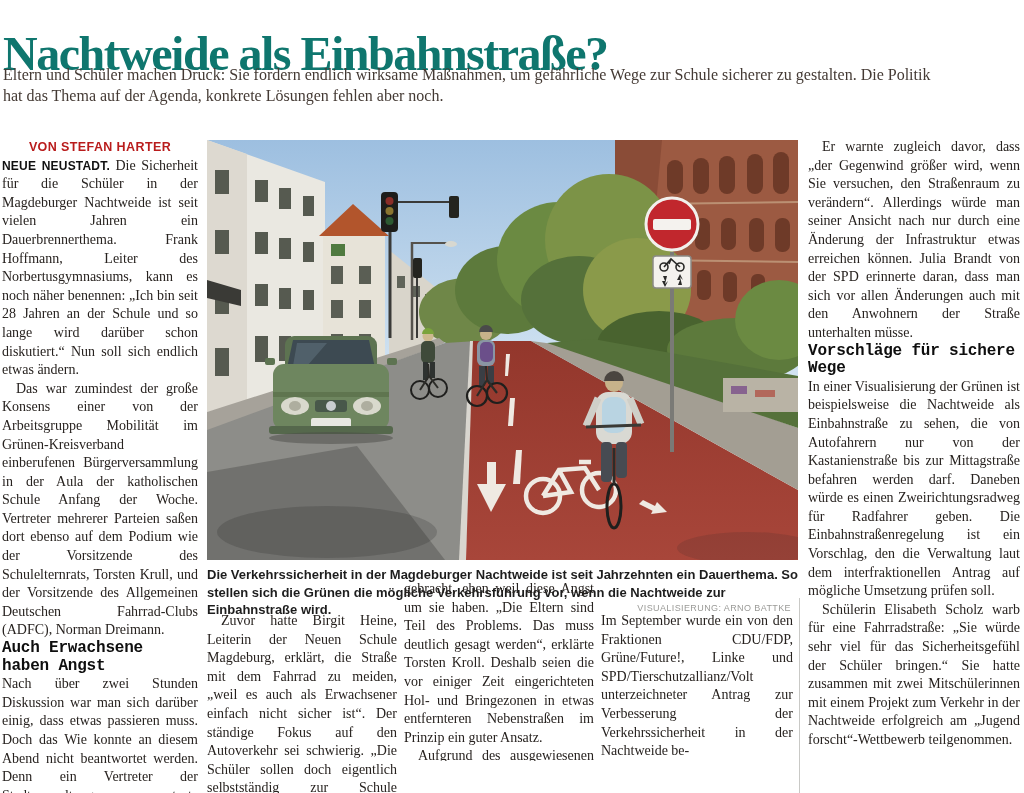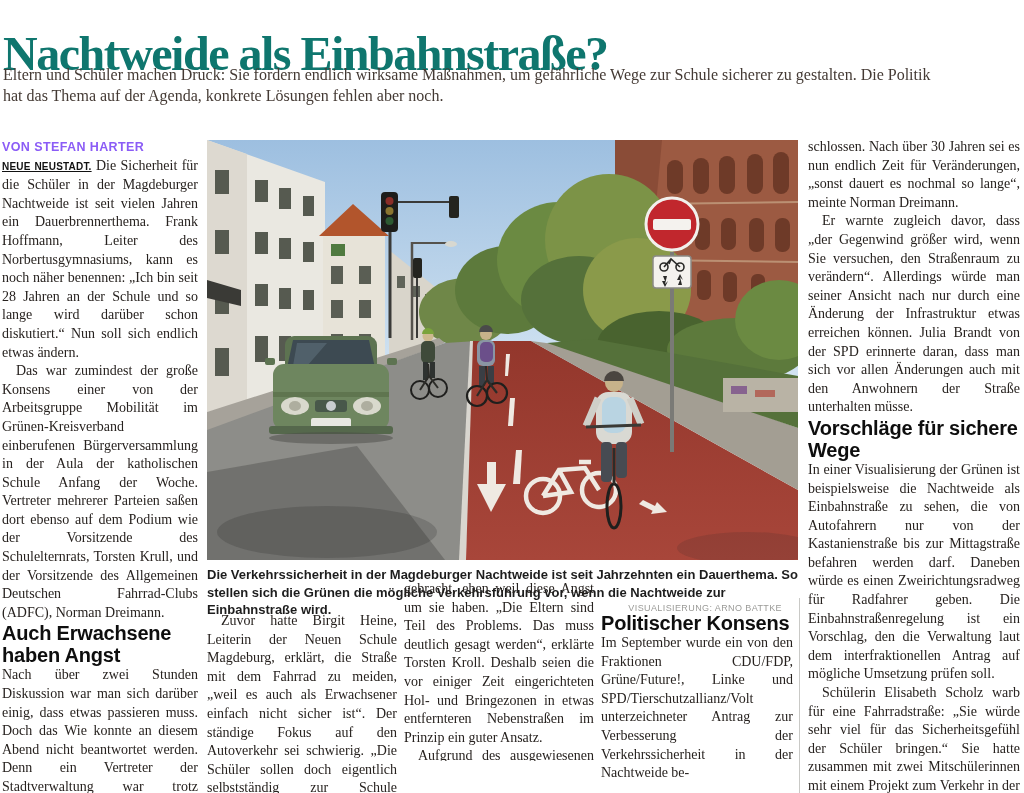--- a/index.html
+++ b/index.html
@@ -8,32 +8,32 @@
   .headline{position:absolute;left:3px;top:-6px;width:1000px;
        font-family:"Liberation Serif",serif;font-weight:bold;font-size:48px;
        letter-spacing:-1.5px;color:#0f766e;}
   .deck{position:absolute;left:3px;top:64px;width:948px;
        font-size:16px;line-height:1.32;color:#443a34;}
   .col{position:absolute;overflow:hidden;font-size:14px;line-height:18.6px;
        text-align:justify;}
   .col p{margin:0;}
   .col p.ind{text-indent:14px;font-family:Liberation Serif, serif;}
   .byline{font-family:"Liberation Sans",sans-serif;font-weight:bold;
-       font-size:12.5px;letter-spacing:.4px;color:#8b5cf6;margin:0 0 13px 0;
-       text-align:left;}
+       font-size:12.5px;letter-spacing:.4px;color:#b91c1c;margin:0 0 13px 0;
+       text-align:center;}
   .dateline{font-family:"Liberation Sans",sans-serif;font-weight:bold;
-       font-size:10px;letter-spacing:.2px;color:#111;text-decoration:underline;}
-  .subhead{font-family:Liberation Sans, sans-serif;font-weight:bold;
-       font-size:20px;letter-spacing:-.2px;color:#0e0e0e;margin:9px 0 3px 0;
+       font-size:12px;letter-spacing:.2px;color:#111;}
+  .subhead{font-family:Liberation Mono, monospace;font-weight:bold;
+       font-size:16px;letter-spacing:-.2px;color:#0e0e0e;margin:9px 0 3px 0;
        text-align:left;line-height:1.1;}
   .photo-wrap{position:absolute;left:207px;top:140px;width:591px;height:420px;}
   .caption{position:absolute;left:207px;top:566px;width:591px;
        font-family:"Liberation Sans",sans-serif;font-weight:bold;
        font-size:13px;line-height:17.5px;color:#1d1d1d;text-align:left;}
-  .credit{position:absolute;right:16px;bottom:1px;
+  .credit{position:absolute;right:7px;bottom:1px;
        font-family:"Liberation Sans",sans-serif;font-weight:normal;
        font-size:9px;letter-spacing:.4px;color:#9a9a97;}
   .vrule{position:absolute;left:799px;top:598px;width:1px;height:195px;
        background:#c9c9c6;}
   #c1{left:2px;top:138px;width:196px;height:655px;}
   #c5{left:808px;top:138px;width:212px;height:655px;}
   #b2{left:207px;top:612px;width:190px;height:181px;}
   #b3{left:404px;top:580px;width:190px;height:181px;}
   #b4{left:601px;top:612px;width:192px;height:181px;}
 </style>
@@ -286,26 +286,24 @@
 </div>
 
 <div class="col" id="b2">
   <p class="ind">Zuvor hatte Birgit Heine, Leiterin der Neuen Schule Magdeburg, erklärt, die Straße mit dem Fahrrad zu meiden, „weil es auch als Erwachsener einfach nicht sicher ist“. Der ständige Fokus auf den Autoverkehr sei schwierig. „Die Schüler sollen doch eigentlich selbstständig zur Schule kommen“, sagte sie. Viele werden aber von ihren Eltern</p>
 </div>
 <div class="col" id="b3">
   <p>gebracht, eben weil diese Angst um sie haben. „Die Eltern sind Teil des Problems. Das muss deutlich gesagt werden“, erklärte Torsten Kroll. Deshalb seien die vor einiger Zeit eingerichteten Hol- und Bringezonen in etwas entfernteren Nebenstraßen im Prinzip ein guter Ansatz.</p>
   <p class="ind">Aufgrund des ausgewiesenen Zeitlimits könnten sie aber nur zum Bringen am Morgen genutzt</p>
 </div>
 <div class="col" id="b4">
-  <p class="subhead">Politischer Konsens</p>
   <p>Im September wurde ein von den Fraktionen CDU/FDP, Grüne/Future!, Linke und SPD/Tierschutzallianz/Volt unterzeichneter Antrag zur Verbesserung der Verkehrssicherheit in der Nachtweide be-</p>
 </div>
 
 <div class="vrule"></div>
 
 <div class="col" id="c5">
-  <p>schlossen. Nach über 30 Jahren sei es nun endlich Zeit für Veränderungen, „sonst dauert es nochmal so lange“, meinte Norman Dreimann.</p>
   <p class="ind">Er warnte zugleich davor, dass „der Gegenwind größer wird, wenn Sie versuchen, den Straßenraum zu verändern“. Allerdings würde man seiner Ansicht nach nur durch eine Änderung der Infrastruktur etwas erreichen können. Julia Brandt von der SPD erinnerte daran, dass man sich vor allen Änderungen auch mit den Anwohnern der Straße unterhalten müsse.</p>
   <p class="subhead">Vorschläge für sichere Wege</p>
   <p>In einer Visualisierung der Grünen ist beispielsweise die Nachtweide als Einbahnstraße zu sehen, die von Autofahrern nur von der Kastanienstraße bis zur Mittagstraße befahren werden darf. Daneben würde es einen Zweirichtungsradweg für Radfahrer geben. Die Einbahnstraßenregelung ist ein Vorschlag, den die Verwaltung laut dem interfraktionellen Antrag auf mögliche Umsetzung prüfen soll.</p>
   <p class="ind">Schülerin Elisabeth Scholz warb für eine Fahrradstraße: „Sie würde sehr viel für das Sicherheitsgefühl der Schüler bringen.“ Sie hatte zusammen mit zwei Mitschülerinnen mit einem Projekt zum Verkehr in der Nachtweide erfolgreich am „Jugend forscht“-Wettbewerb teilgenommen.</p>
 
 </div>
 
 </body></html>

